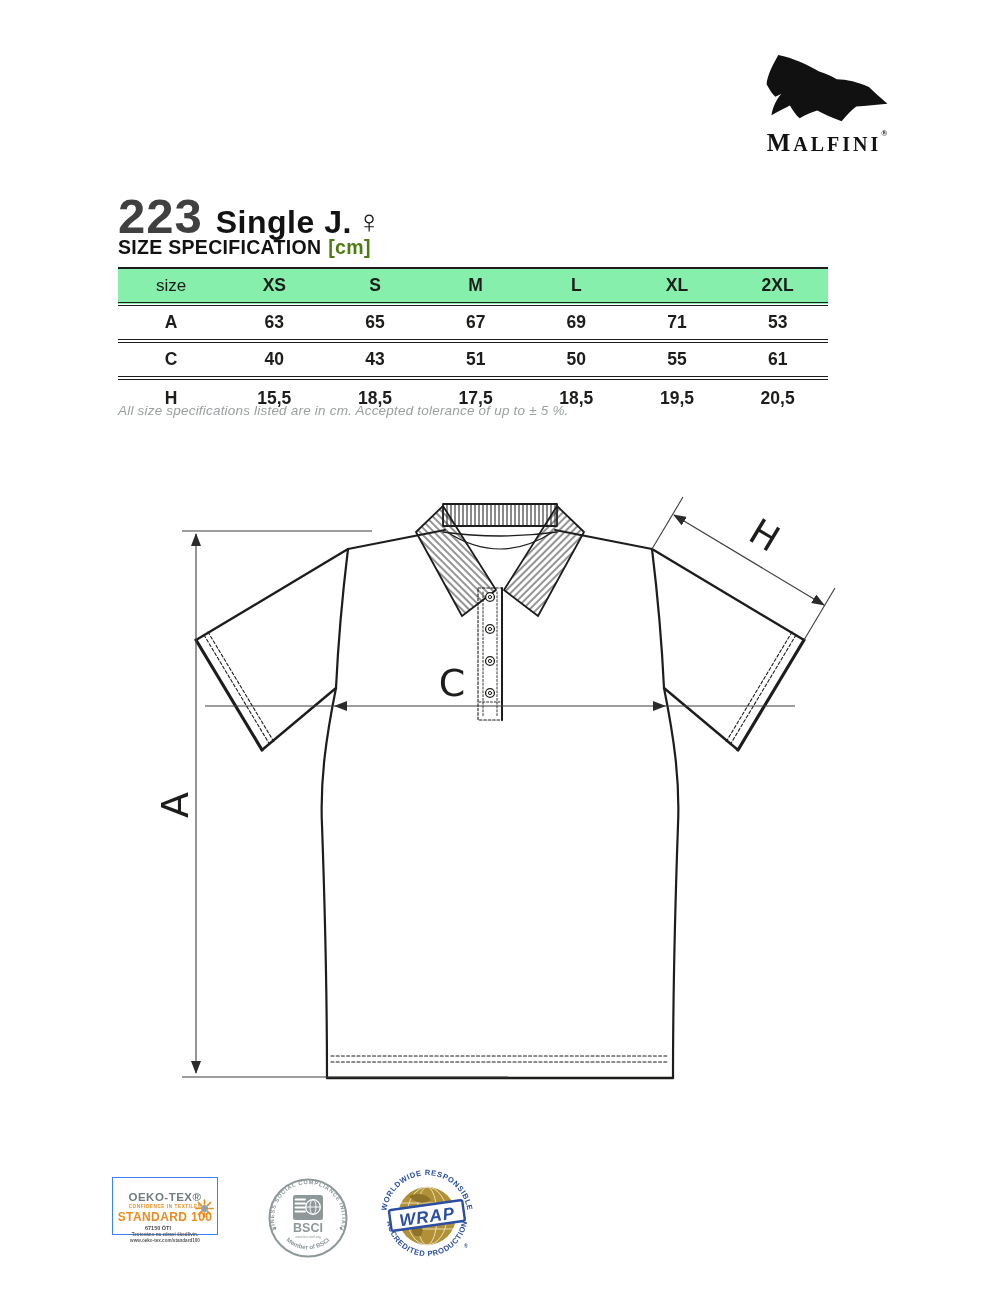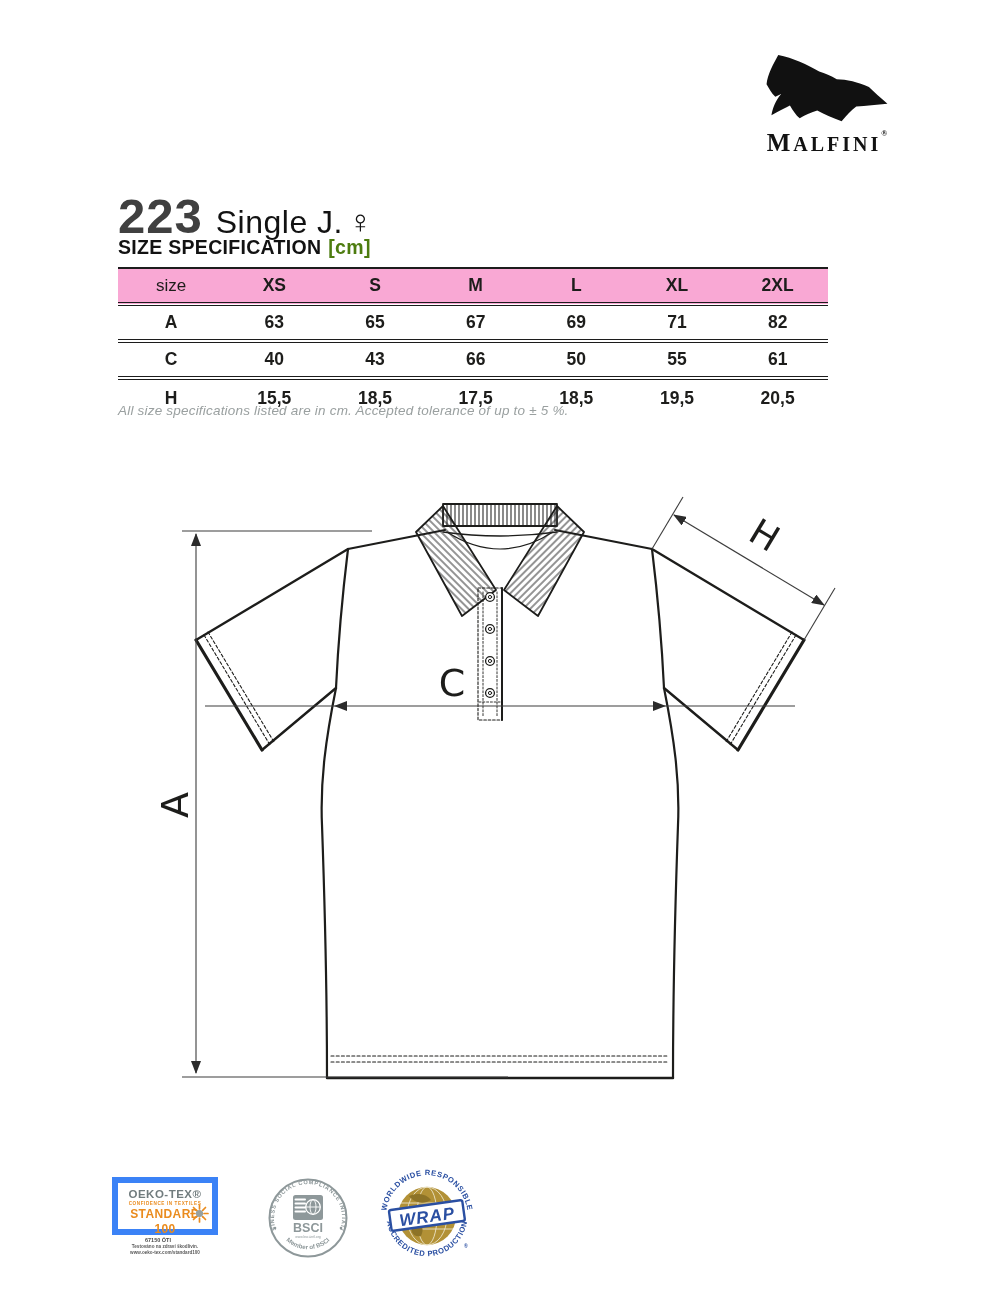--- a/index.html
+++ b/index.html
@@ -11,52 +11,52 @@
   .brand svg{display:block;margin:0 auto;}
   .wordmark{font-family:"Liberation Serif",serif;font-weight:700;color:#121212;
             letter-spacing:3px;line-height:1;margin-top:2px;white-space:nowrap;text-align:center;}
   .wm-first{font-size:25px;}
   .wm-rest{font-size:20px;}
   .wm-reg{font-size:8px;vertical-align:top;letter-spacing:0;}
 
   
   .title{position:absolute;left:118px;top:160px;display:flex;align-items:baseline;}
   .code{font-size:49px;font-weight:800;color:#404040;letter-spacing:1px;line-height:1;}
-  .name{font-size:32px;font-weight:400;color:#121212;margin-left:13px;letter-spacing:.5px;margin-top:44px;}
+  .name{font-size:32px;font-weight:700;color:#121212;margin-left:13px;letter-spacing:.5px;margin-top:44px;}
   .female{font-size:33px;font-weight:400;color:#121212;margin-left:5px;}
 
   
   .heading{position:absolute;left:118px;top:236px;font-size:19.5px;font-weight:800;
            letter-spacing:.3px;color:#121212;}
   .unit{color:#4d7c0f;margin-left:7px;}
 
   
   .size-table{position:absolute;left:118px;top:267px;width:710px;
               border-collapse:collapse;table-layout:fixed;}
   .size-table th,.size-table td{text-align:center;padding:0;height:33px;
               font-size:17.5px;color:#1d1d1b;}
-  .size-table thead tr{background:#f9a8d4;border-top:2px solid #1c1c1c;
+  .size-table thead tr{background:#86efac;border-top:2px solid #1c1c1c;
               border-bottom:4px double #1c1c1c;}
   .size-table thead th{font-weight:700;}
   .size-table thead th.size-label{font-weight:400;font-size:17px;}
   .size-table tbody tr{border-bottom:4px double #1c1c1c;}
   .size-table tbody tr:last-child{border-bottom:0;}
   .size-table tbody th,.size-table tbody td{font-weight:700;}
   .size-table tbody tr:last-child th,.size-table tbody tr:last-child td{height:37px;}
 
   .note{position:absolute;left:118px;top:403px;font-style:italic;font-size:13.5px;
         color:#9aa0a0;letter-spacing:.2px;}
 
   
   .diagram{position:absolute;left:150px;top:470px;}
 
   
   .cert-oeko{position:absolute;left:112px;top:1177px;width:106px;height:58px;
-             border:6px solid #3b82f6;box-sizing:border-box;text-align:center;
-             padding-top:4px;line-height:1.25;}
+             border:1px solid #3b82f6;box-sizing:border-box;text-align:center;
+             padding-top:12px;line-height:1.25;}
   .oeko-brand{font-size:11.5px;font-weight:800;color:#717c7e;letter-spacing:.5px;}
   .oeko-tagline{font-size:4.6px;font-weight:700;color:#ea8c1f;letter-spacing:.6px;}
   .oeko-standard{font-size:12px;font-weight:800;color:#ea8c1f;letter-spacing:.4px;}
   .oeko-license{font-size:5.5px;font-weight:700;color:#4a4a4a;padding-right:14px;}
   .oeko-small{font-size:4.6px;font-weight:700;color:#5a5a5a;line-height:1.3;}
   .oeko-flower{position:absolute;right:3px;top:21px;}
   .cert-bsci{position:absolute;left:268px;top:1178px;}
   .cert-wrap{position:absolute;left:379px;top:1168px;}
 </style>
 </head>
@@ -119,27 +119,27 @@
       </tr>
     </thead>
     <tbody>
       <tr>
         <th>A</th>
         <td>63</td>
         <td>65</td>
         <td>67</td>
         <td>69</td>
         <td>71</td>
-        <td>82</td>
+        <td>53</td>
       </tr>
       <tr>
         <th>C</th>
         <td>40</td>
         <td>43</td>
-        <td>66</td>
+        <td>51</td>
         <td>50</td>
         <td>55</td>
         <td>61</td>
       </tr>
       <tr>
         <th>H</th>
         <td>15,5</td>
         <td>18,5</td>
         <td>17,5</td>
         <td>18,5</td>

